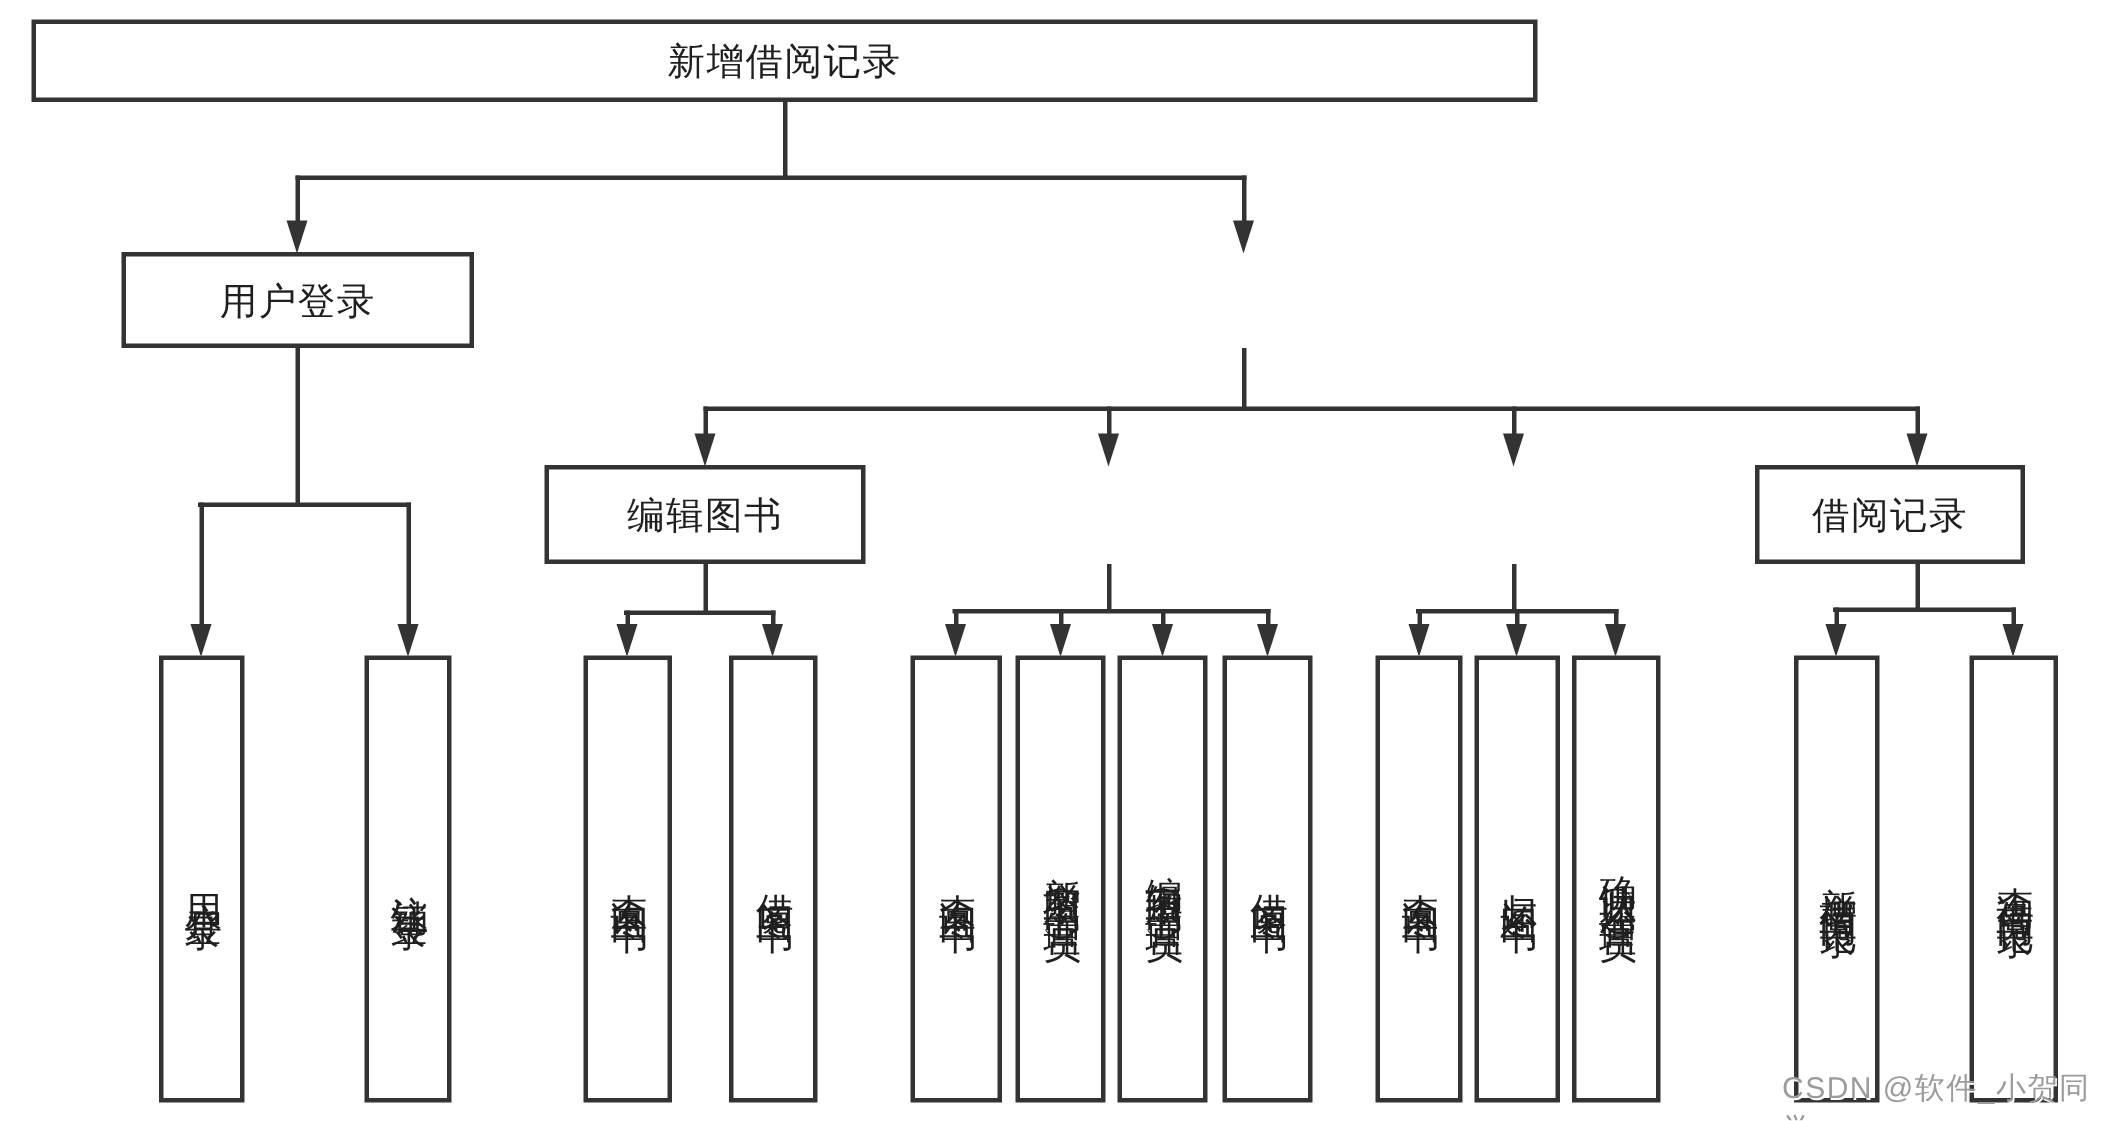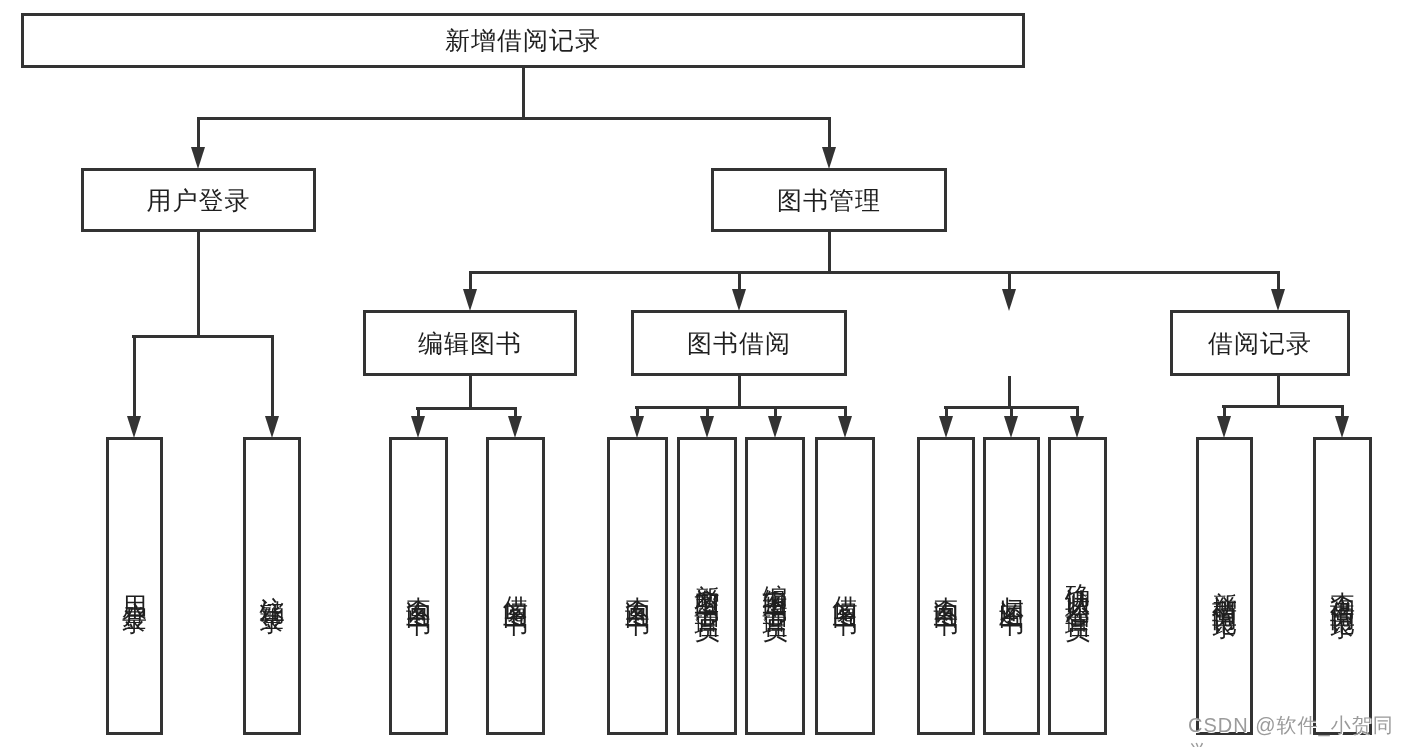--- a/index.html
+++ b/index.html
@@ -30,24 +30,22 @@
   }
 </style>
 </head>
 <body>
 
 <div id="canvas">
 
   <div class="box" style="left:21px;top:13px;width:1004px;height:55px;">新增借阅记录</div>
 
   <div class="box" style="left:81px;top:168px;width:235px;height:64px;">用户登录</div>
-  <div class="box" style="left:711px;top:168px;width:236px;height:64px;">图书管理</div>
 
   <div class="box" style="left:363px;top:310px;width:214px;height:66px;">编辑图书</div>
-  <div class="box" style="left:631px;top:310px;width:216px;height:66px;">图书借阅</div>
   <div class="box" style="left:1170px;top:310px;width:180px;height:66px;">借阅记录</div>
 
   <div class="box vbox" style="left:106px;top:437px;width:57px;height:298px;">用户登录</div>
   <div class="box vbox" style="left:243px;top:437px;width:58px;height:298px;">注销登录</div>
 
   <div class="box vbox" style="left:389px;top:437px;width:59px;height:298px;">查询图书</div>
   <div class="box vbox" style="left:486px;top:437px;width:59px;height:298px;">借阅图书</div>
 
   <div class="box vbox" style="left:607px;top:437px;width:61px;height:298px;">查询图书</div>
   <div class="box vbox" style="left:677px;top:437px;width:60px;height:298px;">新增图书（管理员）</div>

